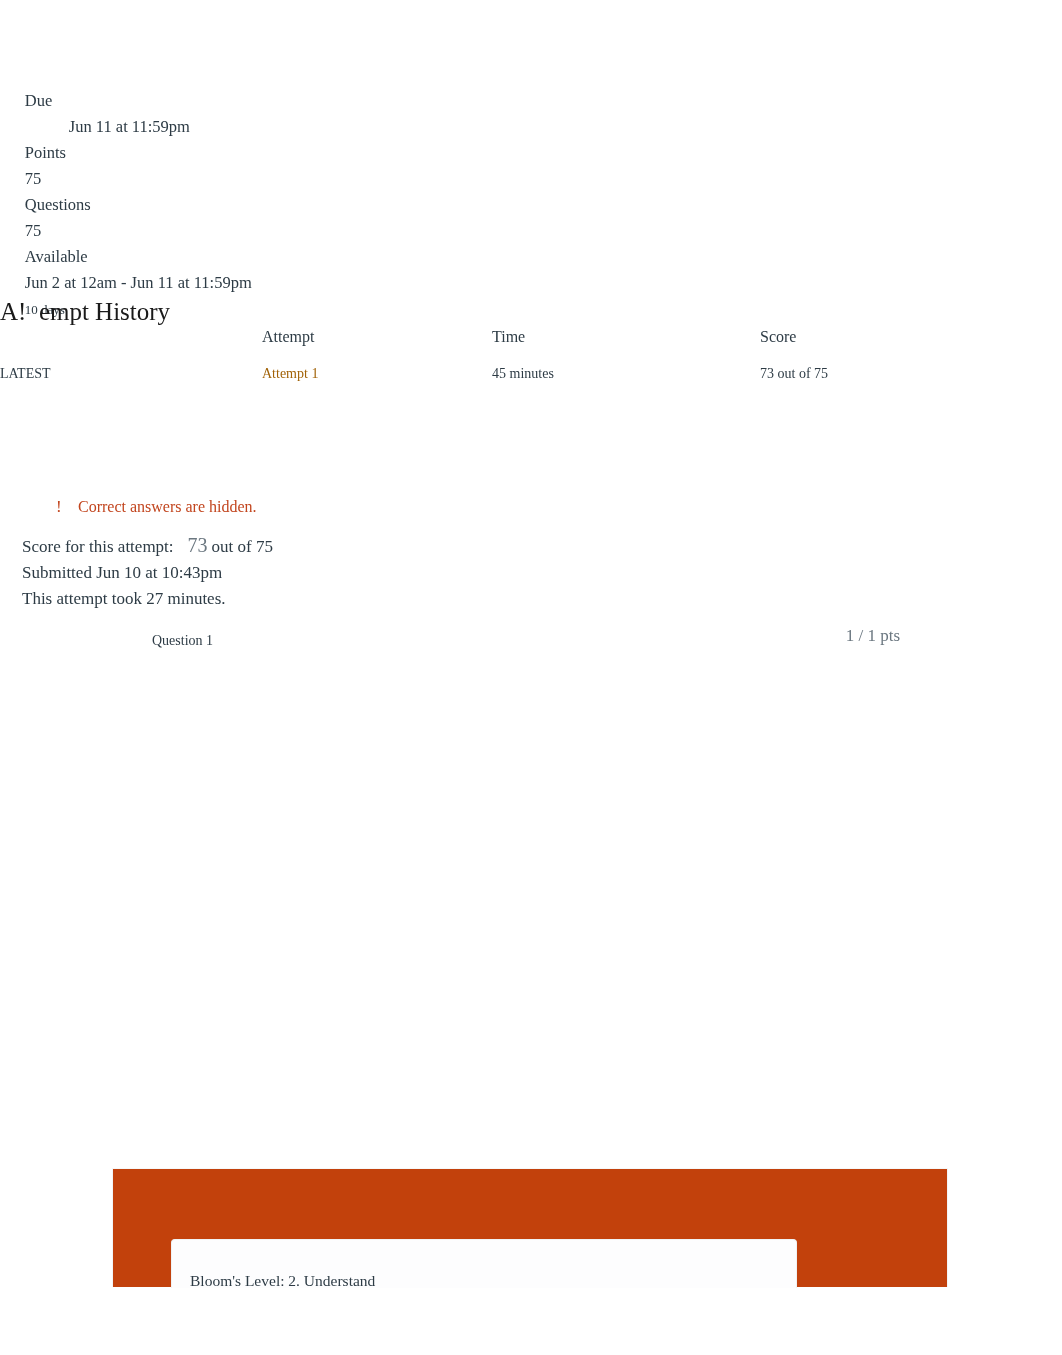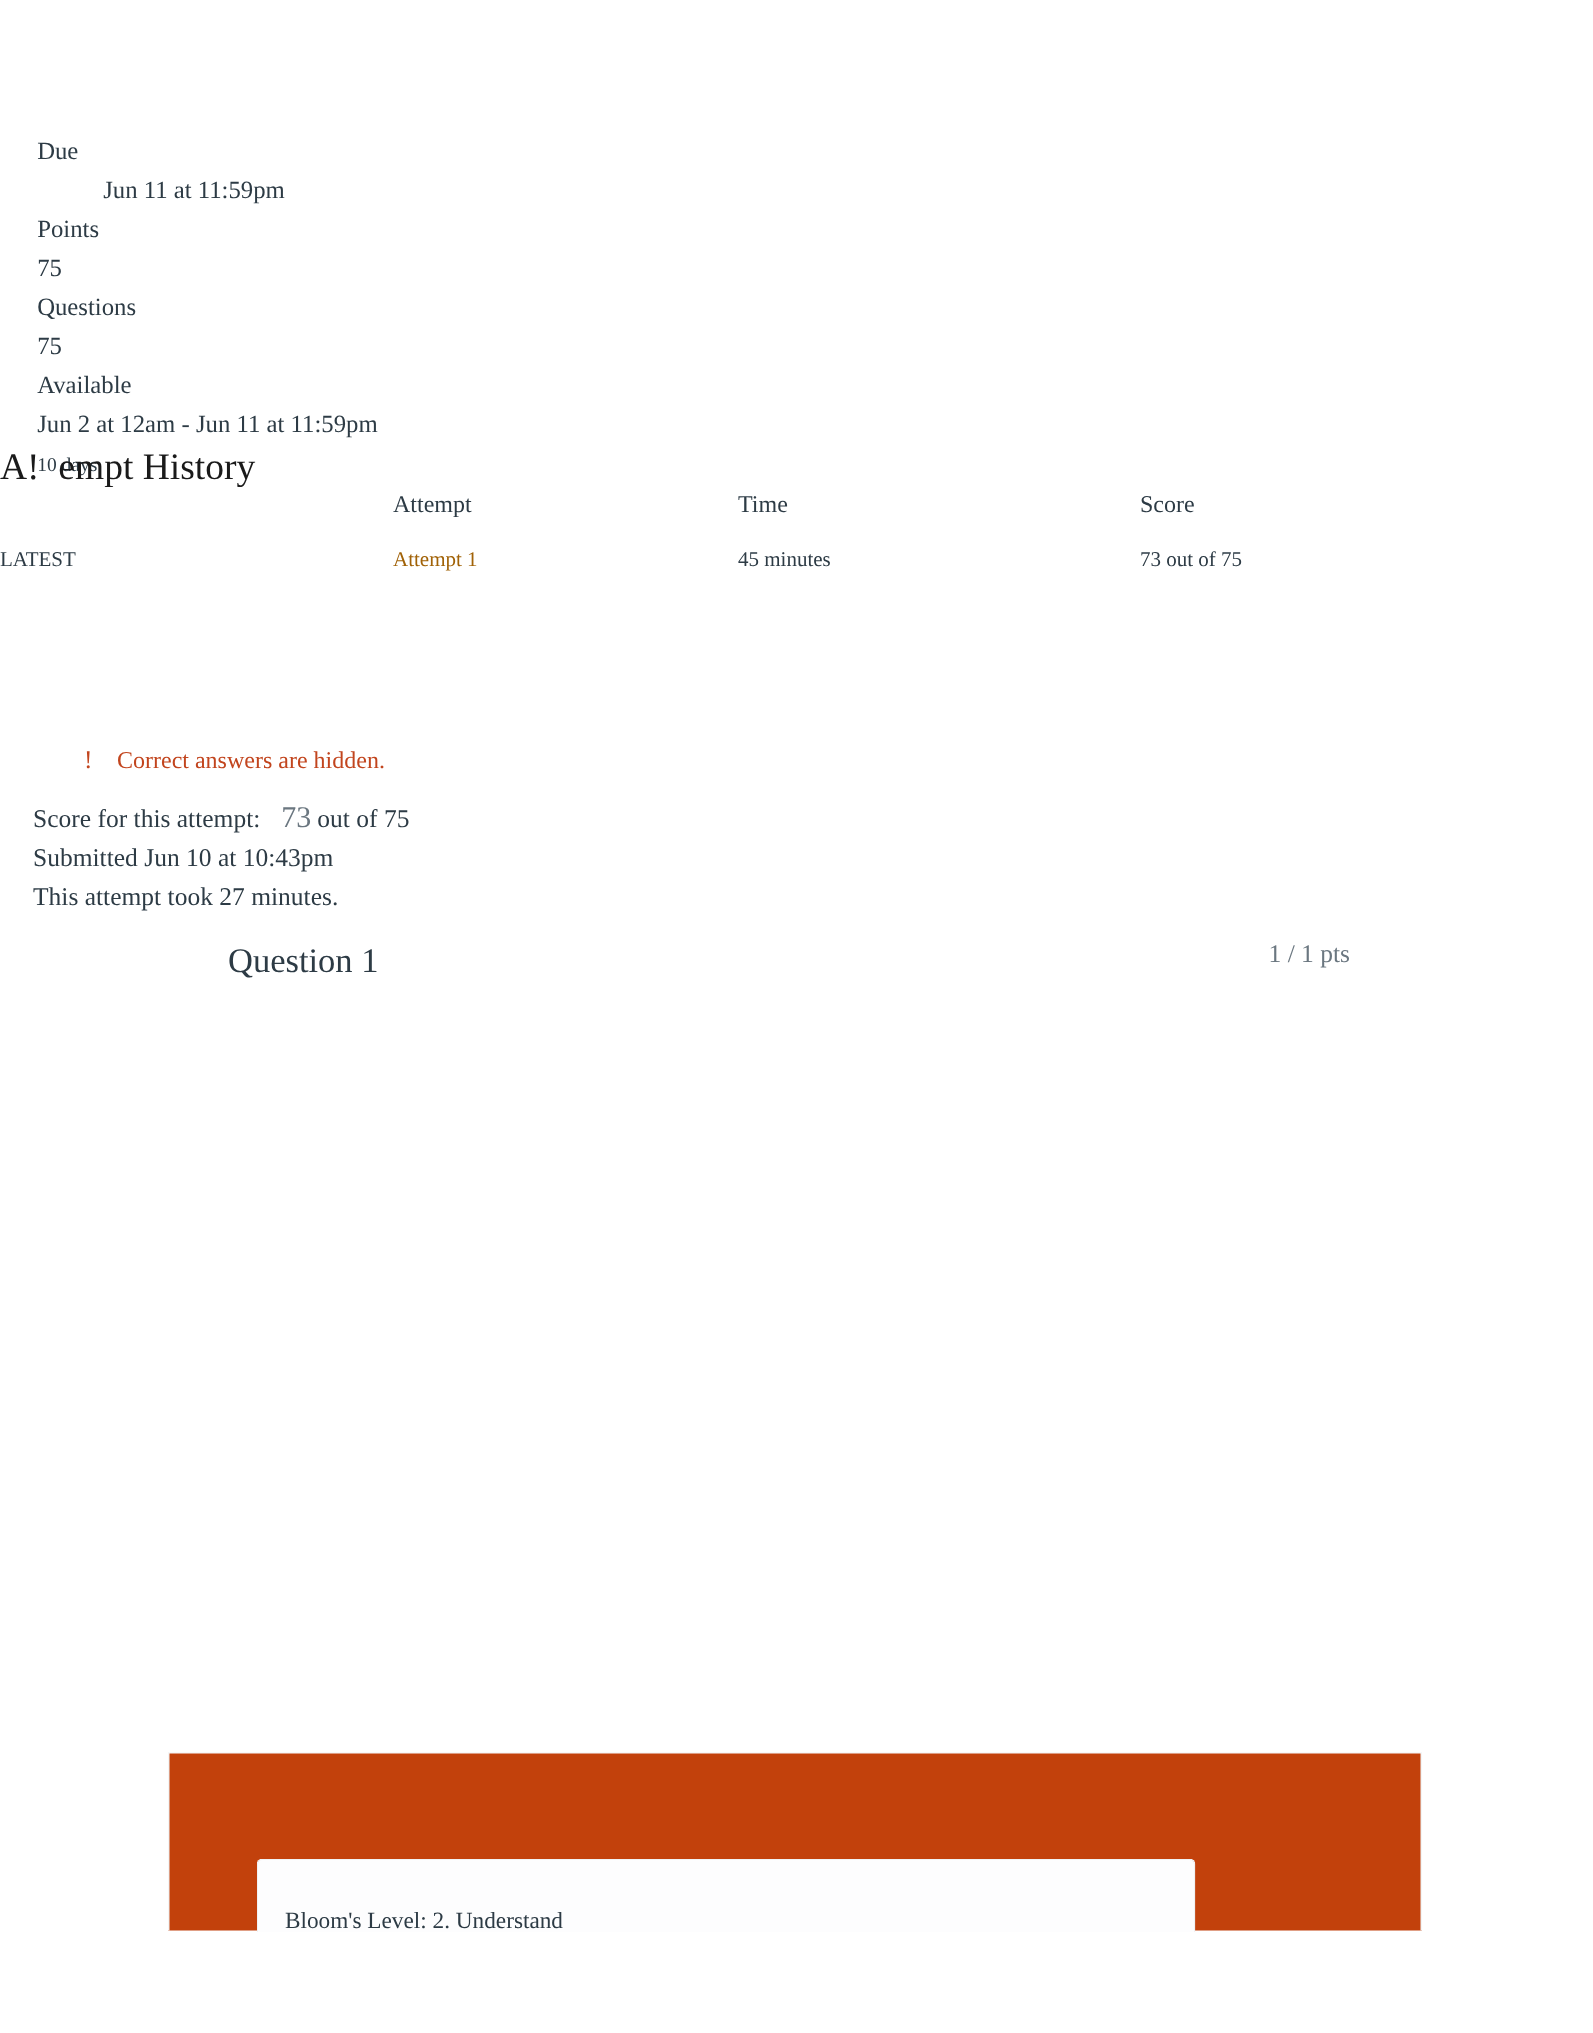--- a/index.html
+++ b/index.html
@@ -171,21 +171,21 @@
     position: absolute;
     left: 0px;
     top: 624px;
     width: 948px;
     height: 40px;
   }
   .question-name {
     position: absolute;
     left: 152px;
     top: 4px;
-    font-size: 23px;
+    font-size: 14px;
     line-height: 26px;
     color: #2d3b45;
     white-space: pre;
   }
   .question-points {
     position: absolute;
     right: 48px;
     top: 0px;
     font-size: 17px;
     line-height: 24px;

